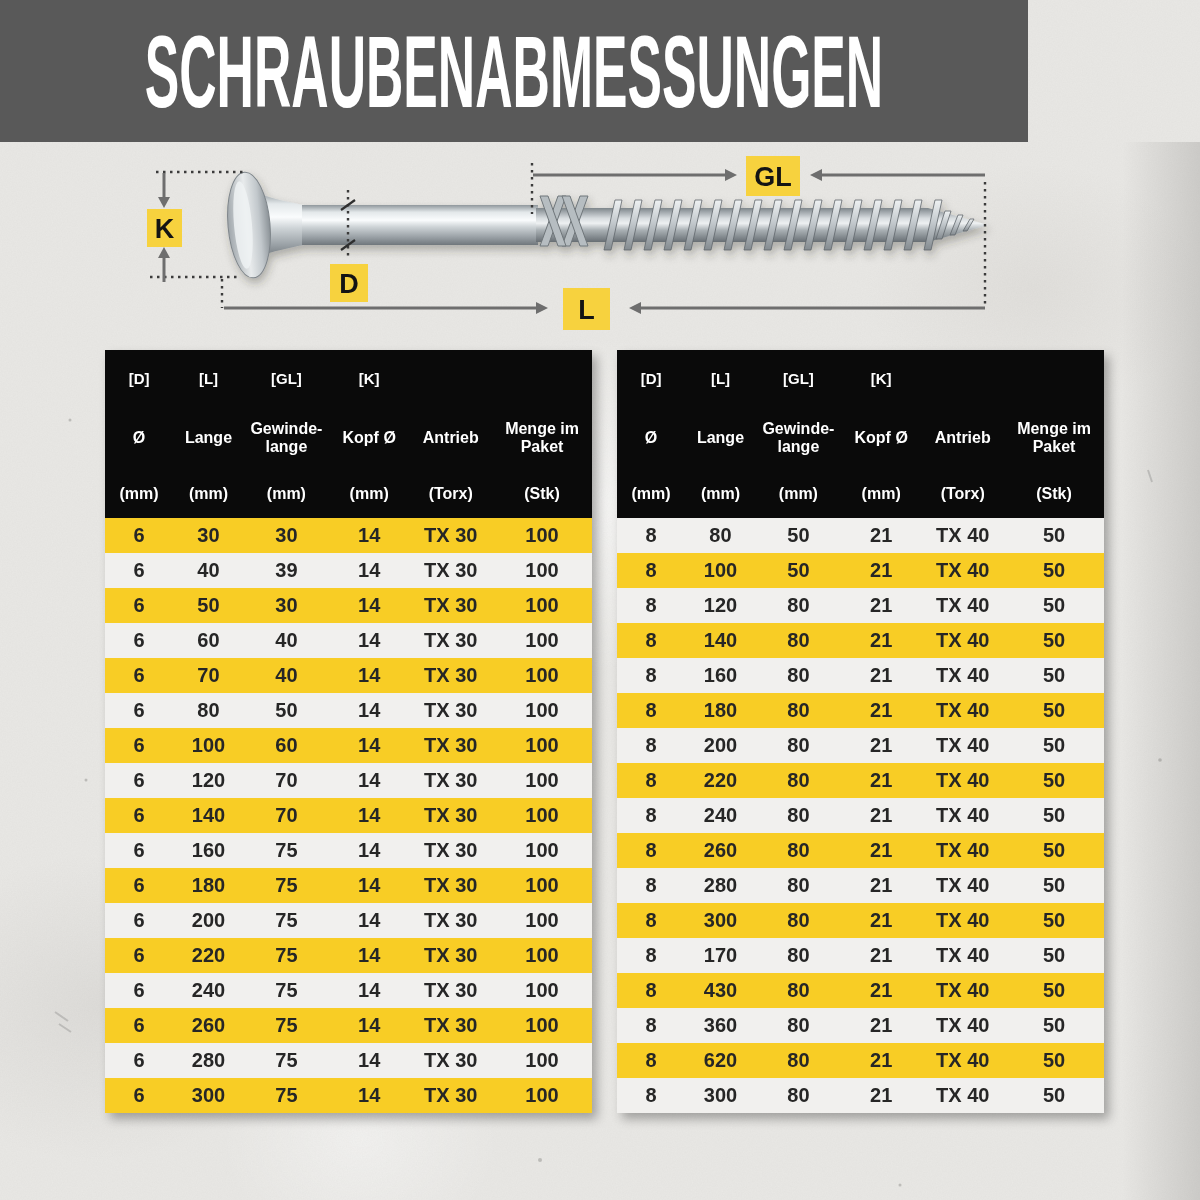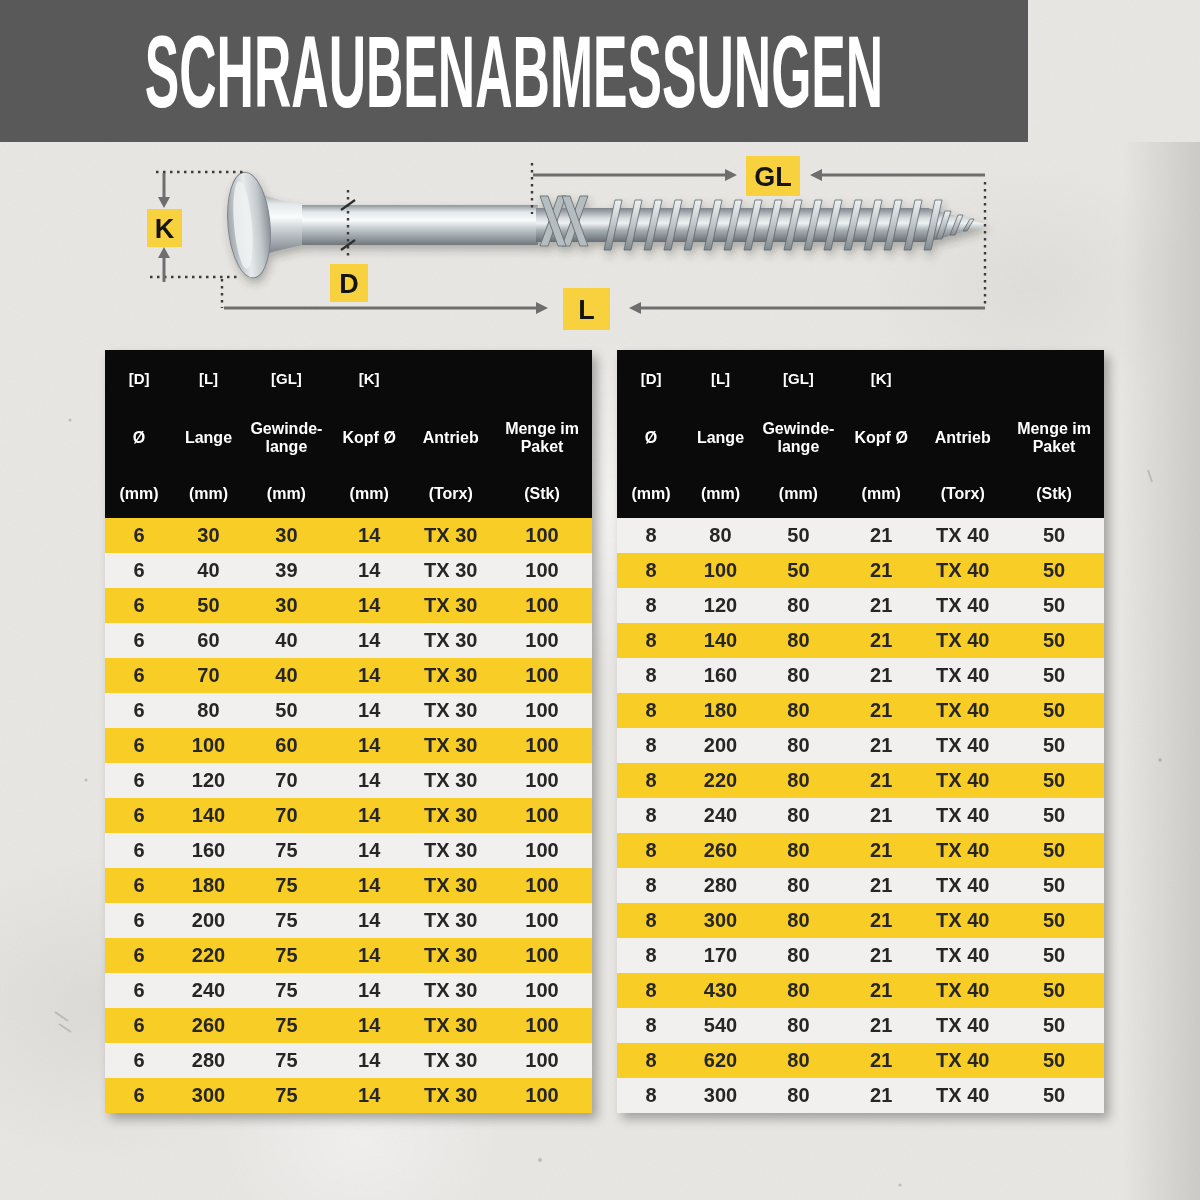--- a/index.html
+++ b/index.html
@@ -508,21 +508,21 @@
           <div class="t-row yellow">
             <div class="t-cell">8</div>
             <div class="t-cell">430</div>
             <div class="t-cell">80</div>
             <div class="t-cell">21</div>
             <div class="t-cell">TX 40</div>
             <div class="t-cell">50</div>
           </div>
           <div class="t-row white">
             <div class="t-cell">8</div>
-            <div class="t-cell">540</div>
+            <div class="t-cell">360</div>
             <div class="t-cell">80</div>
             <div class="t-cell">21</div>
             <div class="t-cell">TX 40</div>
             <div class="t-cell">50</div>
           </div>
           <div class="t-row yellow">
             <div class="t-cell">8</div>
             <div class="t-cell">620</div>
             <div class="t-cell">80</div>
             <div class="t-cell">21</div>

